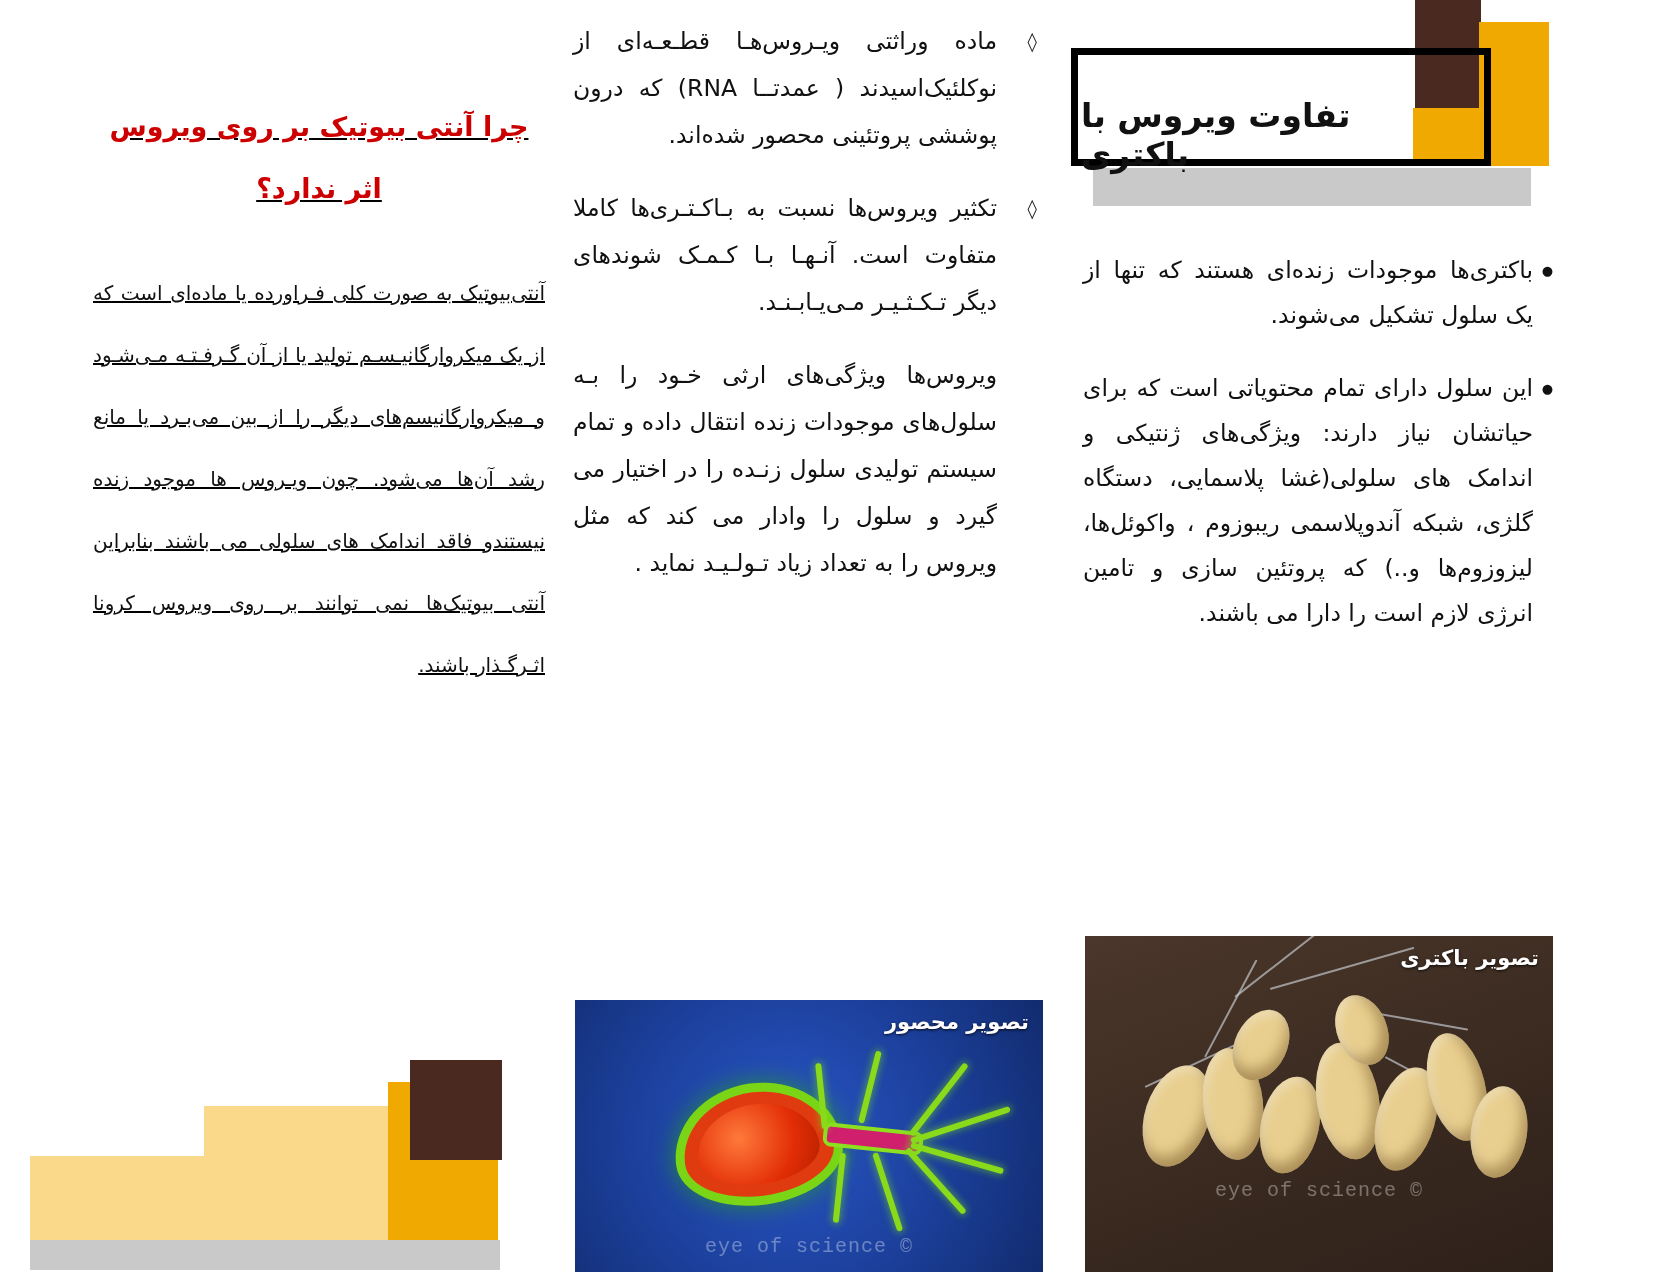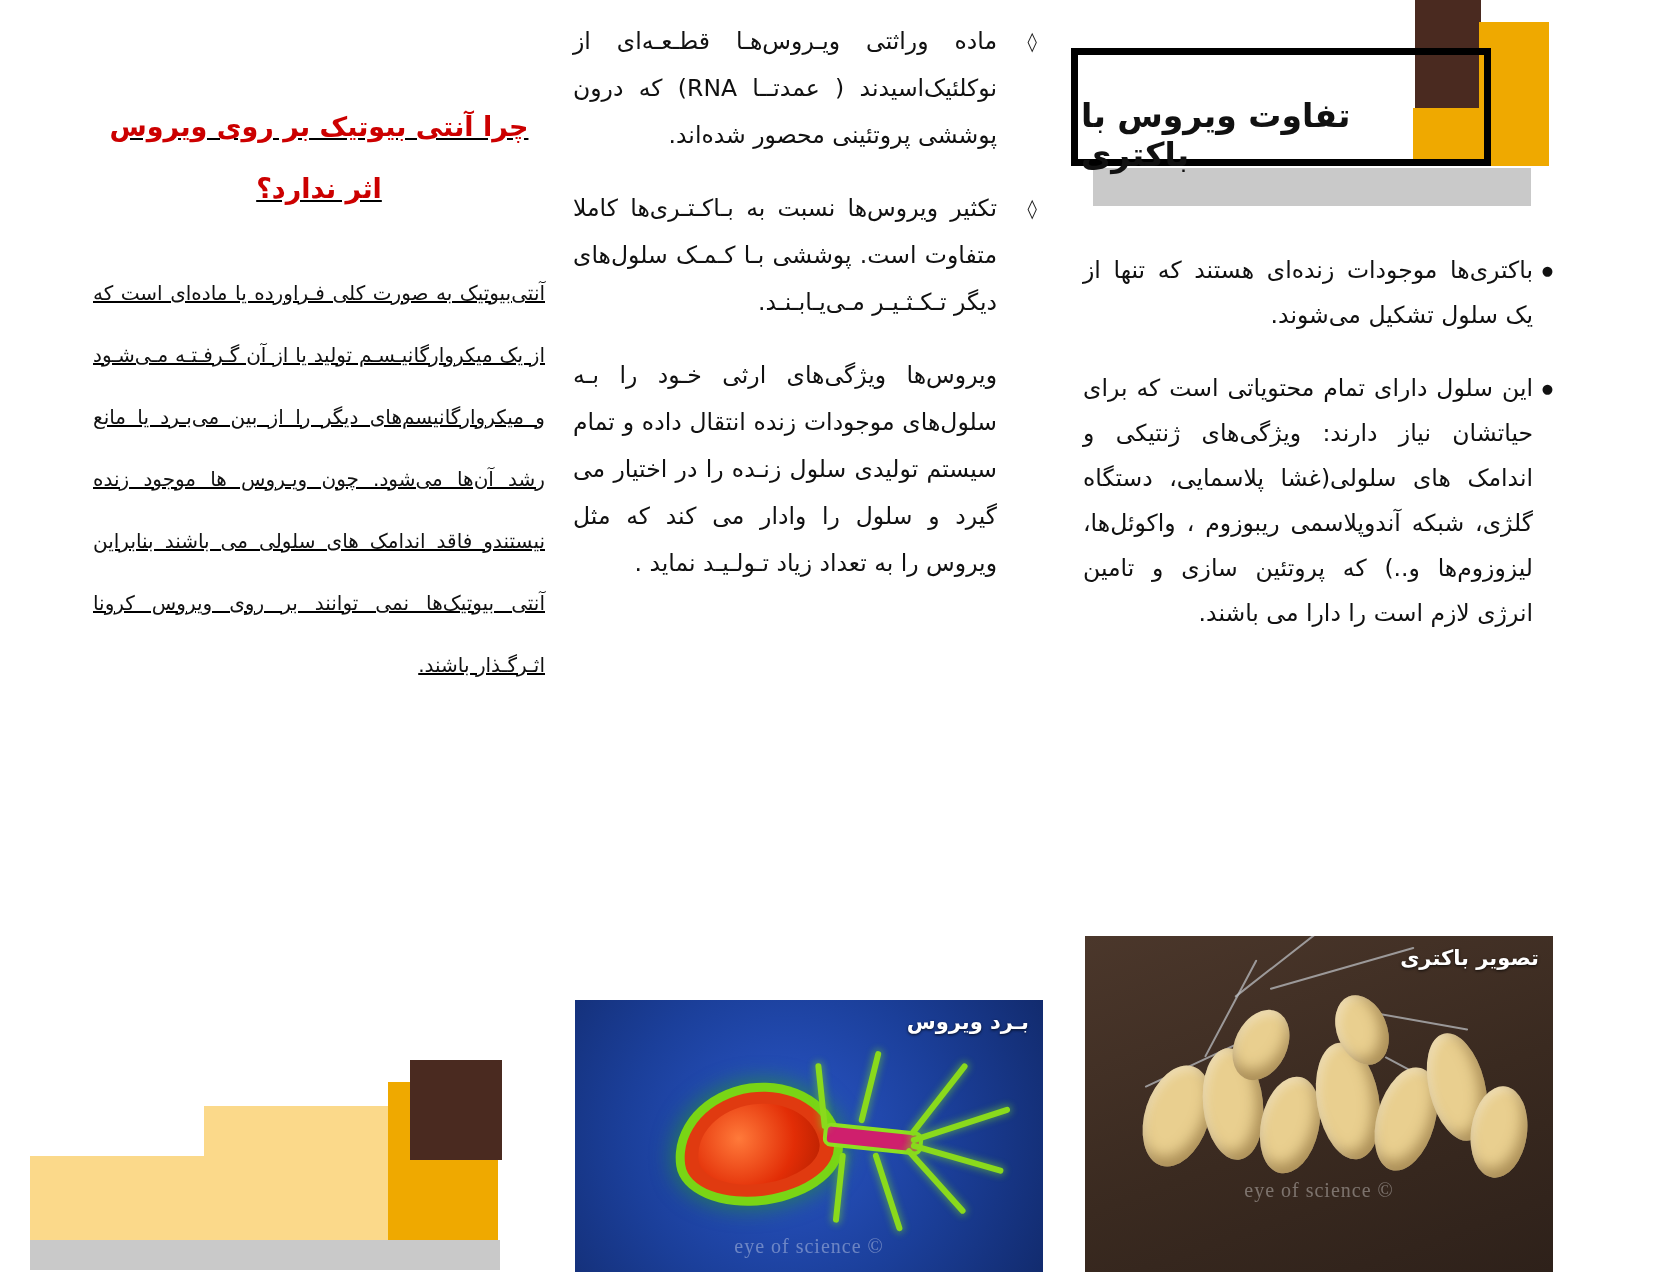--- a/index.html
+++ b/index.html
@@ -162,21 +162,21 @@
     z-index: 5;
   }
   .img-watermark {
     position: absolute;
     bottom: 14px;
     left: 0; right: 0;
     text-align: center;
     color: rgba(255,255,255,.35);
     font-size: 20px;
     letter-spacing: 1px;
-    font-family: Liberation Serif, serif;
+    font-family: Liberation Mono, monospace;
   }
 
   
   .bact {
     position: absolute;
     background: #e9cf8f;
     border-radius: 50%;
     box-shadow: inset -6px -8px 14px rgba(120,90,40,.55),
                 inset 4px 4px 10px rgba(255,255,255,.35);
   }
@@ -269,21 +269,21 @@
 <div class="col col-right">
   <ul class="bullet-list">
     <li class="bullet-item">باکتری‌ها موجودات زنده‌ای هستند که تنها از یک سلول تشکیل می‌شوند.</li>
     <li class="bullet-item">این سلول دارای تمام محتویاتی است که برای حیاتشان نیاز دارند: ویژگی‌های ژنتیکی و اندامک های سلولی(غشا پلاسمایی، دستگاه گلژی، شبکه آندوپلاسمی ریبوزوم ، واکوئل‌ها، لیزوزوم‌ها و..) که پروتئین سازی و تامین انرژی لازم است را دارا می باشند.</li>
   </ul>
 </div>
 
 <div class="col col-mid">
   <ul class="bullet-list">
     <li class="mid-item">ماده وراثتی ویـروس‌هـا قطـعـه‌ای از نوکلئیک‌اسیدند ( عمدتــا RNA)  که درون پوششی پروتئینی محصور شده‌اند.</li>
-    <li class="mid-item">تکثیر ویروس‌ها نسبت به  بـاکـتـری‌ها کاملا متفاوت است.  پوششی  بـا  کـمـک سلول‌های دیگر تـکـثـیـر  مـی‌یـابـنـد.</li>
+    <li class="mid-item">تکثیر ویروس‌ها نسبت به  بـاکـتـری‌ها کاملا متفاوت است.  آنـهـا  بـا  کـمـک شوند‌های دیگر تـکـثـیـر  مـی‌یـابـنـد.</li>
     <li class="mid-item no-marker">ویروس‌ها ویژگی‌های ارثی خـود  را  بـه سلول‌های موجودات زنده انتقال  داده  و تمام سیستم تولیدی سلول زنـده  را  در اختیار می گیرد و سلول را وادار می کند که مثل ویروس را به تعداد زیاد تـولـیـد نماید .</li>
   </ul>
 </div>
 
 <div class="col col-left">
   <div class="left-heading">چرا آنتی بیوتیک بر روی ویروس اثر ندارد؟</div>
   <div class="left-body">آنتی‌بیوتیک به صورت کلی  فـراورده  یا ماده‌ای است که از یک میکروارگانیـسـم تولید یا از آن گـرفـتـه  مـی‌شـود و میکروارگانیسم‌های دیگر را از بین می‌بـرد یا مانع رشد آن‌ها می‌شود. چون  ویـروس ها موجود زنده نیستندو فاقد اندامک های سلولی می باشند  بنابراین آنتی بیوتیک‌ها نمی توانند بر روی ویروس کرونا اثـرگـذار باشند.</div>
 </div>
 
 <div class="img-bacteria">
@@ -318,21 +318,21 @@
 
   <div class="leg" style="left:336px;top:132px;width:90px;transform:rotate(-52deg);"></div>
   <div class="leg" style="left:336px;top:138px;width:104px;transform:rotate(-18deg);"></div>
   <div class="leg" style="left:336px;top:142px;width:96px;transform:rotate(16deg);"></div>
   <div class="leg" style="left:332px;top:146px;width:86px;transform:rotate(48deg);"></div>
   <div class="leg" style="left:300px;top:150px;width:82px;transform:rotate(72deg);"></div>
   <div class="leg" style="left:268px;top:150px;width:70px;transform:rotate(96deg);"></div>
   <div class="leg" style="left:250px;top:126px;width:66px;transform:rotate(-96deg);"></div>
   <div class="leg" style="left:286px;top:120px;width:74px;transform:rotate(-76deg);"></div>
 
-  <div class="img-caption">بـرد ویروس</div>
+  <div class="img-caption">تصویر محصور</div>
   <div class="img-watermark">© eye of science</div>
 </div>
 
 <div class="deco-bl-gray"></div>
 <div class="deco-bl-pale"></div>
 <div class="deco-bl-pale2"></div>
 <div class="deco-bl-gold"></div>
 <div class="deco-bl-brown"></div>
 
 </body></html>

